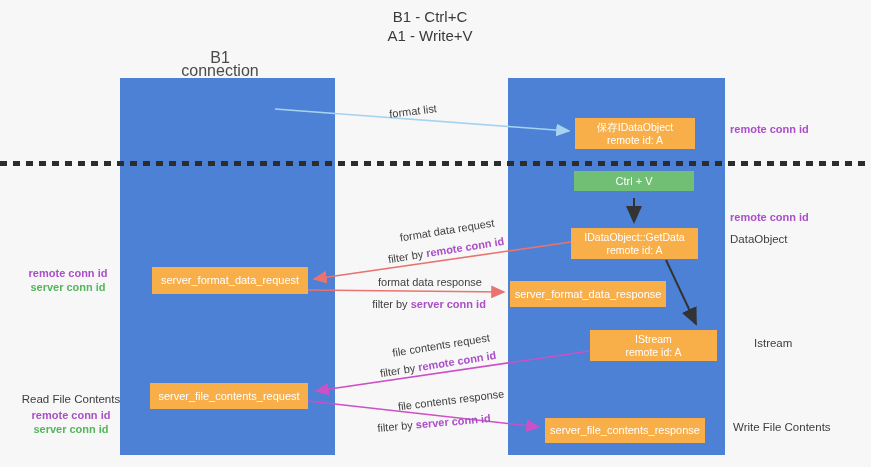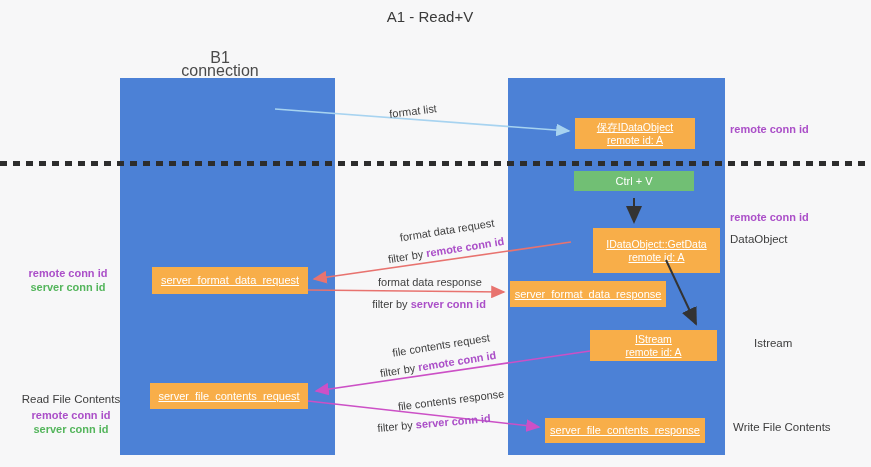--- a/index.html
+++ b/index.html
@@ -22,41 +22,42 @@
   }
   .dashline{
     left:0;top:161px;width:871px;height:5px;
     background:repeating-linear-gradient(90deg,#2d2d2d 0 7px,transparent 7px 13px);
   }
   .node{
     display:flex;align-items:center;justify-content:center;flex-direction:column;
     color:#ffffff;text-align:center;font-size:11px;line-height:13px;
   }
   .green{background:#71bf74;}
-  .orange{background:#f8ae49;text-decoration:underline;}
+  .orange{background:#f8ae49;}
   .node .small{font-size:10.5px;line-height:13px;}
   .flow-label{
     white-space:nowrap;font-size:11px;color:#3f3f3f;
     transform-origin:center center;
   }
   .center-rot{transform:translate(-50%,-50%);}
   .hl-purple{color:#ab4fc8;font-weight:bold;}
   .side-label{white-space:nowrap;font-size:11.5px;color:#3d3d3d;}
   .side-bold-purple{white-space:nowrap;font-size:11px;font-weight:bold;color:#ab4fc8;}
   .side-bold-green{white-space:nowrap;font-size:11px;font-weight:bold;color:#54b55c;}
   .left-block{text-align:center;line-height:14px;}
   svg.arrows{position:absolute;left:0;top:0;pointer-events:none;}
 </style>
 </head>
 <body>
 
 <div id="canvas">
 
   <div class="abs title">
-    <div>A1 - Read+V</div>
+    <div>B1 - Ctrl+C</div>
+    <div>A1 - Write+V</div>
   </div>
 
   <div class="abs col-header" style="left:160px;top:51px;width:120px;">
     <div>B1</div>
     <div>connection</div>
   </div>
 
   <div class="abs column" style="left:120px;top:78px;width:215px;height:377px;"></div>
   <div class="abs column" style="left:508px;top:78px;width:217px;height:377px;"></div>
 
@@ -65,21 +66,21 @@
 
   <div class="abs node orange" style="left:575px;top:118px;width:120px;height:31px;">
     <span class="small">保存IDataObject</span>
     <span class="small">remote id: A</span>
   </div>
 
   <div class="abs node green" style="left:574px;top:171px;width:120px;height:20px;">
     <span>Ctrl + V</span>
   </div>
 
-  <div class="abs node orange" style="left:593px;top:228px;width:127px;height:45px;">
+  <div class="abs node orange" style="left:571px;top:228px;width:127px;height:31px;">
     <span class="small">IDataObject::GetData</span>
     <span class="small">remote id: A</span>
   </div>
 
   <div class="abs node orange" style="left:152px;top:267px;width:156px;height:27px;">
     <span>server_format_data_request</span>
   </div>
 
   <div class="abs node orange" style="left:510px;top:281px;width:156px;height:26px;">
     <span>server_format_data_response</span>

